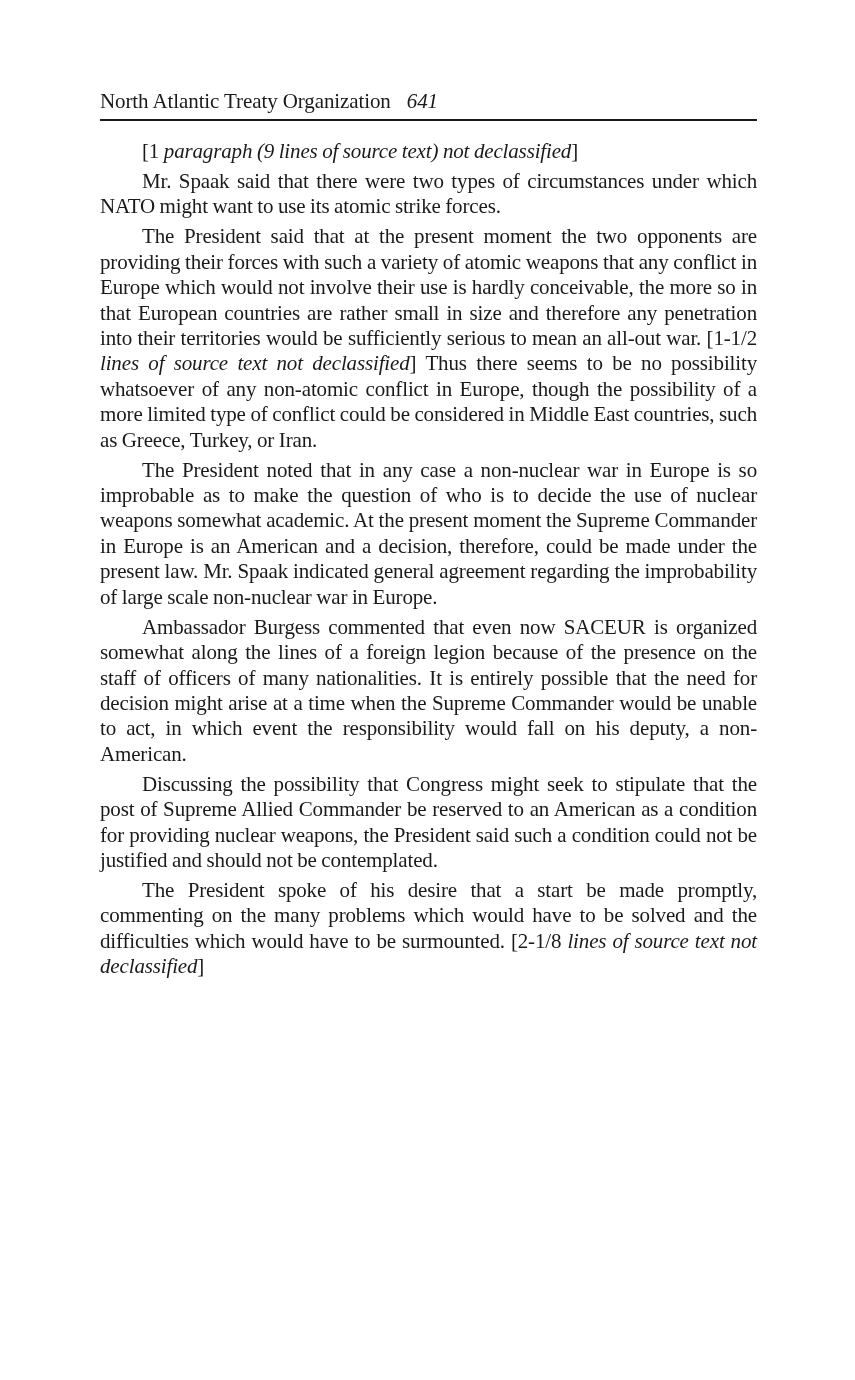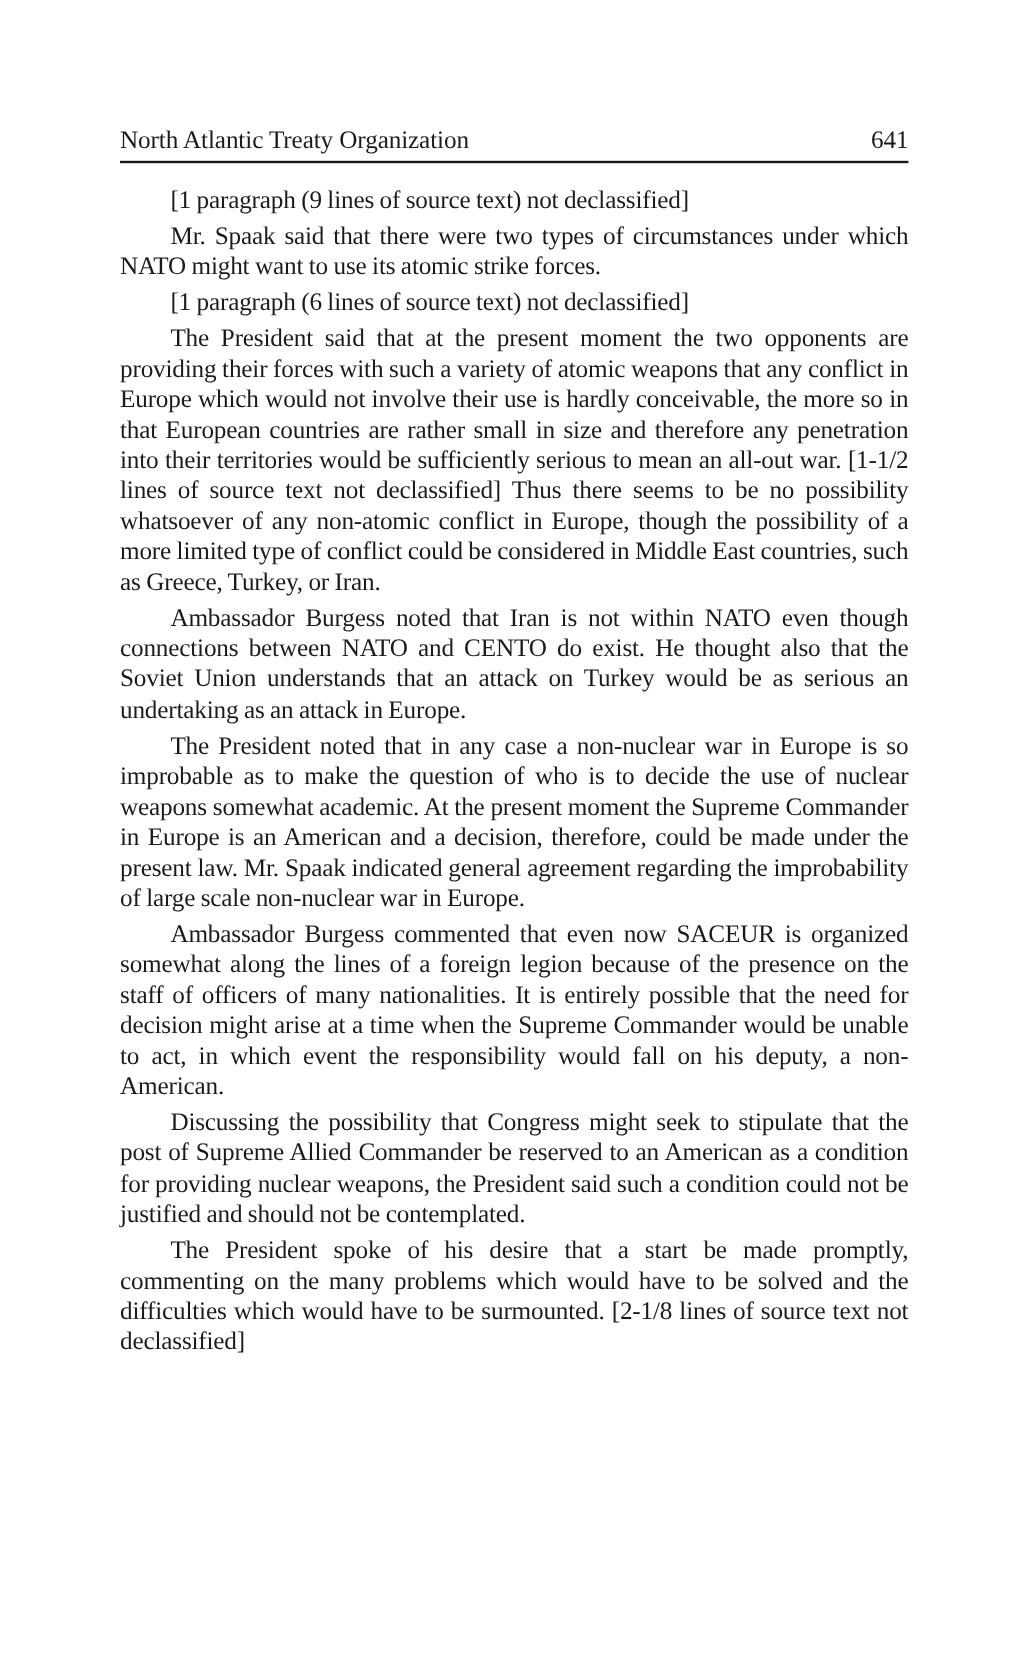--- a/index.html
+++ b/index.html
@@ -16,30 +16,30 @@
       color: #1a1a1a;
     }
     .page {
       position: absolute;
       left: 100px;
       top: 88px;
       width: 657px;
     }
     .running-head {
       display: flex;
-      justify-content: space-between;
+      justify-content: flex-start;
       align-items: baseline;
       font-size: 21px;
       line-height: 26px;
       height: 28px;
       letter-spacing: -0.1px;
-      margin-top: 15px;
     }
     .running-head .page-num {
       margin-left: 16px;
+      font-style: italic;
     }
     .rule {
       height: 2px;
       background: #1a1a1a;
       margin-top: 3px;
       margin-bottom: 18px;
     }
     .para {
       font-size: 21px;
       line-height: 25.4px;
@@ -47,41 +47,40 @@
       text-indent: 42px;
       margin: 0 0 4.6px 0;
       hyphens: manual;
       letter-spacing: -0.15px;
       word-spacing: -0.5px;
     }
     .para.redaction {
       font-style: normal;
     }
     .it {
+      font-style: italic;
     }
   </style>
 </head>
 <body>
 
 <div class="page">
   <div class="running-head">
     <span>North Atlantic Treaty Organization</span>
     <span class="page-num">641</span>
   </div>
   <div class="rule"></div>
 
   <p class="para redaction"><span>[1 </span><span class="it">paragraph (9 lines of source text) not declassified</span><span>]</span></p>
 
   <p class="para">Mr. Spaak said that there were two types of circumstances under which NATO might want to use its atomic strike forces.</p>
 
-  <p class="para redaction"><span>[1 </span><span class="it">paragraph (6 lines of source text) not declassified</span><span>]</span></p>
 
   <p class="para"><span>The President said that at the present moment the two opponents are providing their forces with such a variety of atomic weapons that any conflict in Europe which would not involve their use is hardly con­ceivable, the more so in that European countries are rather small in size and therefore any penetration into their territories would be sufficiently serious to mean an all-out war. [1-1/2 </span><span class="it">lines of source text not declassified</span><span>] Thus there seems to be no possibility whatsoever of any non-atomic con­flict in Europe, though the possibility of a more limited type of conflict could be considered in Middle East countries, such as Greece, Turkey, or Iran.</span></p>
 
-  <p class="para">Ambassador Burgess noted that Iran is not within NATO even though connections between NATO and CENTO do exist. He thought also that the Soviet Union understands that an attack on Turkey would be as serious an undertaking as an attack in Europe.</p>
 
   <p class="para">The President noted that in any case a non-nuclear war in Europe is so improbable as to make the question of who is to decide the use of nu­clear weapons somewhat academic. At the present moment the Su­preme Commander in Europe is an American and a decision, therefore, could be made under the present law. Mr. Spaak indicated general agreement regarding the improbability of large scale non-nuclear war in Europe.</p>
 
   <p class="para">Ambassador Burgess commented that even now SACEUR is orga­nized somewhat along the lines of a foreign legion because of the pres­ence on the staff of officers of many nationalities. It is entirely possible that the need for decision might arise at a time when the Supreme Com­mander would be unable to act, in which event the responsibility would fall on his deputy, a non-American.</p>
 
   <p class="para">Discussing the possibility that Congress might seek to stipulate that the post of Supreme Allied Commander be reserved to an American as a condition for providing nuclear weapons, the President said such a con­dition could not be justified and should not be contemplated.</p>
 
 
   <p class="para"><span>The President spoke of his desire that a start be made promptly, commenting on the many problems which would have to be solved and the difficulties which would have to be surmounted. [2-1/8 </span><span class="it">lines of source text not declassified</span><span>]</span></p>
 </div>

